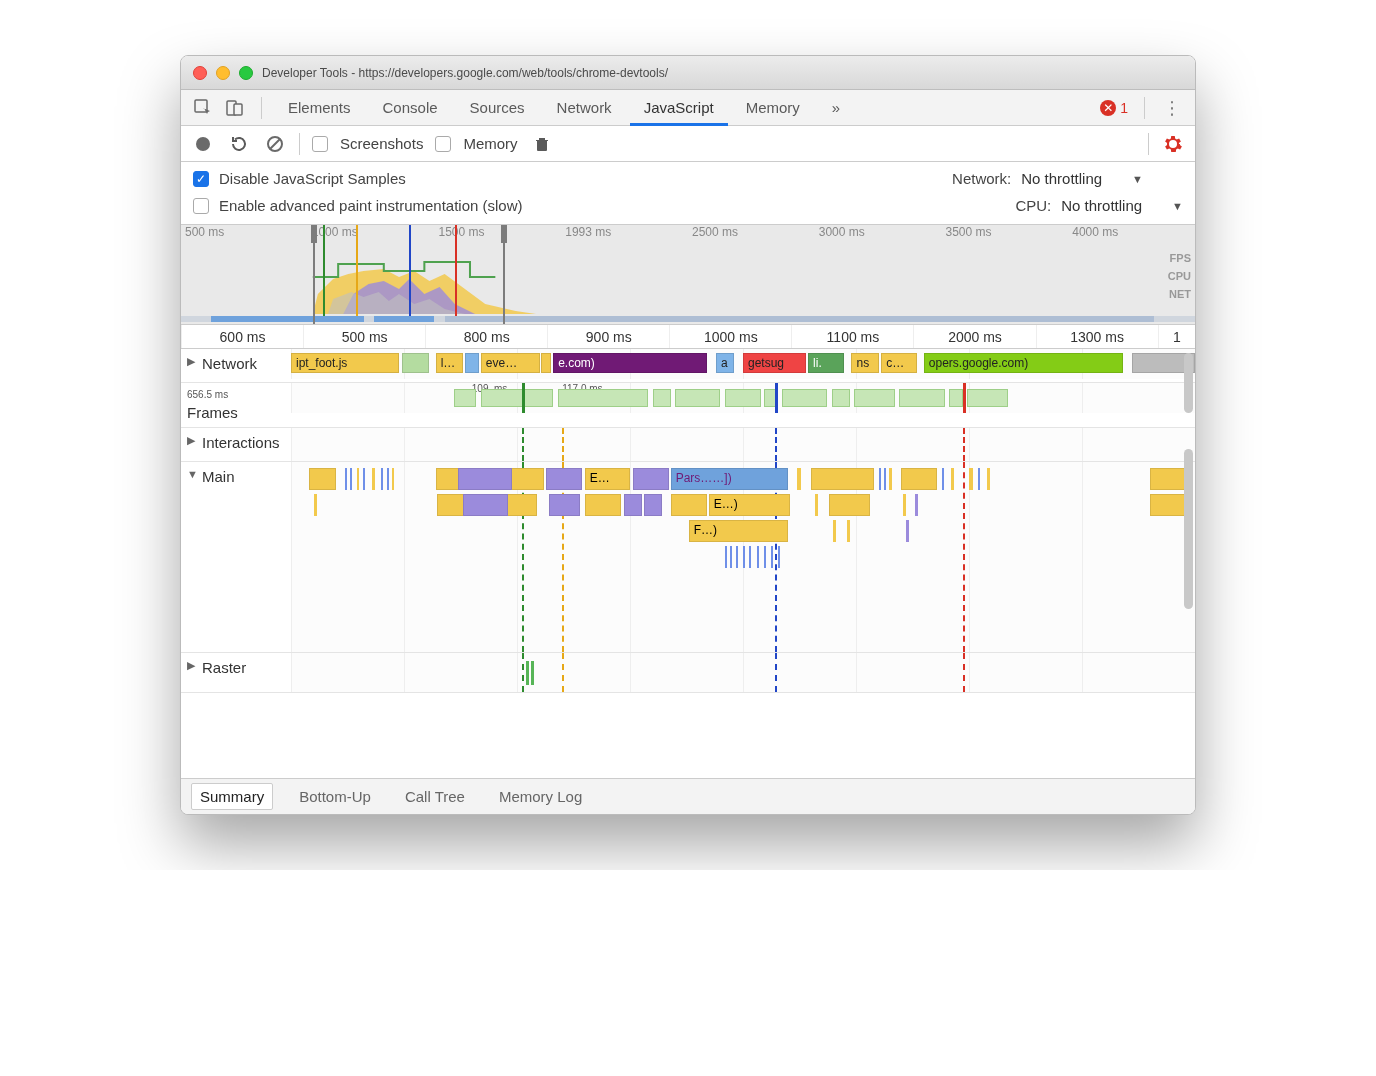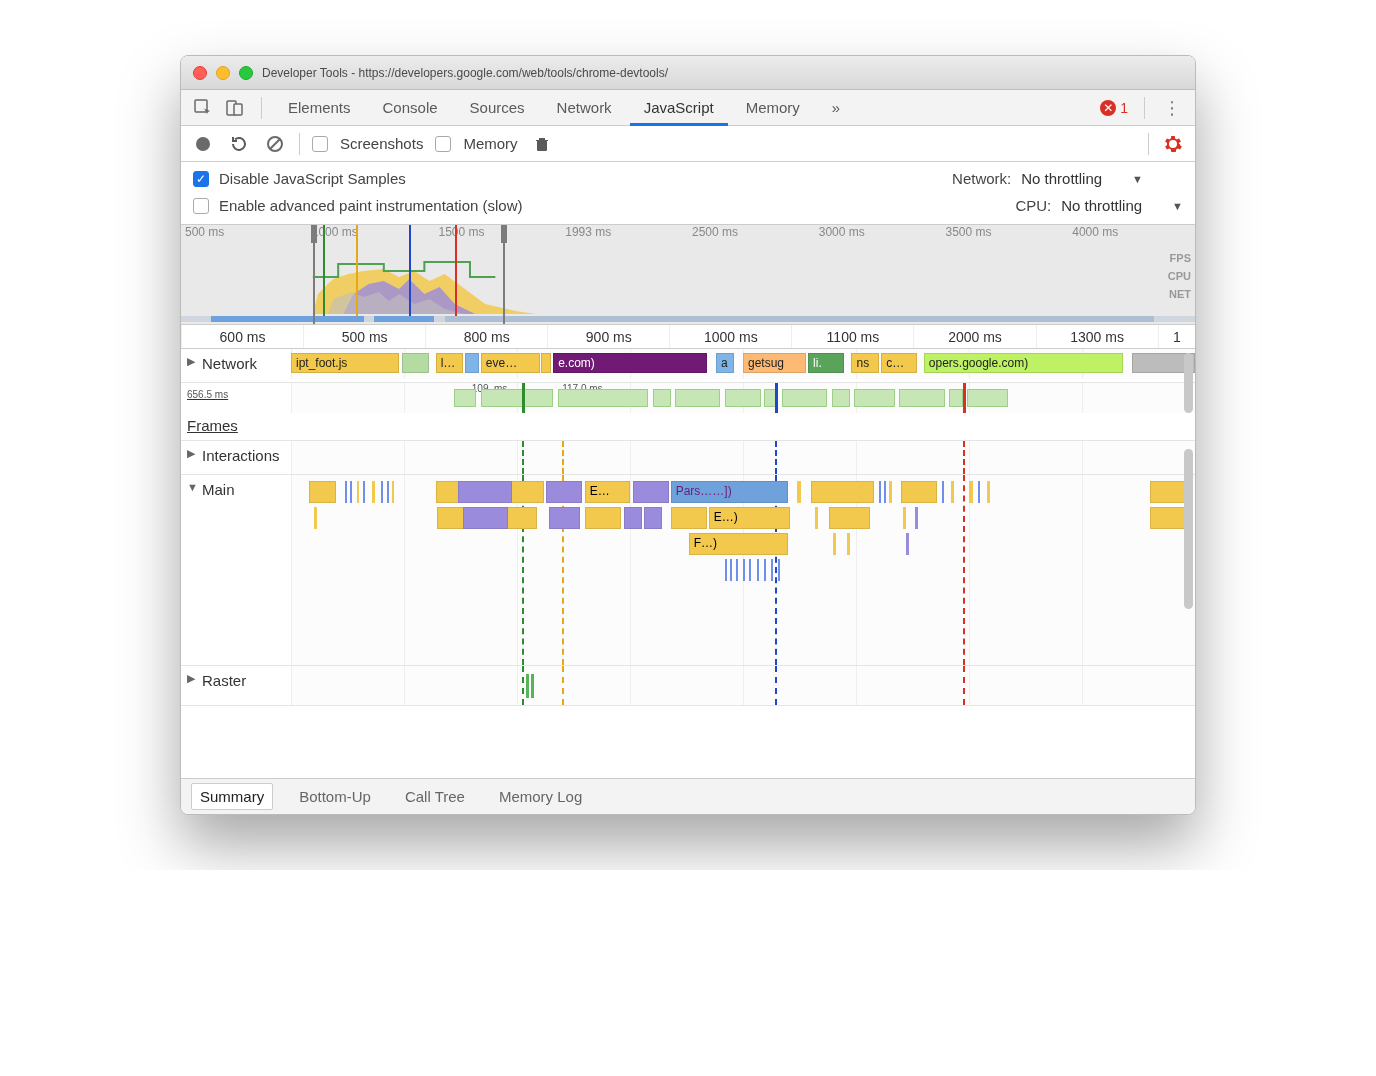--- a/index.html
+++ b/index.html
@@ -281,31 +281,31 @@
       <div class="track-body" style="height:30px">
         <div class="bg-grid"></div>
         <div class="netseg" style="left:0%; width:12%; background:#f2c94c">ipt_foot.js</div>
         <div class="netseg" style="left:12.3%; width:3%; background:#b4dca0"></div>
         <div class="netseg" style="left:16%; width:3%; background:#f2c94c">l…</div>
         <div class="netseg" style="left:19.3%; width:1.5%; background:#7fb4e8"></div>
         <div class="netseg" style="left:21%; width:6.5%; background:#f2c94c">eve…</div>
         <div class="netseg" style="left:27.7%; width:1%; background:#f2c94c"></div>
         <div class="netseg" style="left:29%; width:17%; background:#701a75;color:#fff">e.com)</div>
         <div class="netseg" style="left:47%; width:2%; background:#7fb4e8">a</div>
-        <div class="netseg" style="left:50%; width:7%; background:#fdba74">getsug</div>
+        <div class="netseg" style="left:50%; width:7%; background:#ef4444">getsug</div>
         <div class="netseg" style="left:57.2%; width:4%; background:#5aa35a;color:#fff">li.</div>
         <div class="netseg" style="left:62%; width:3%; background:#f2c94c">ns</div>
         <div class="netseg" style="left:65.3%; width:4%; background:#f2c94c">c…</div>
-        <div class="netseg" style="left:70%; width:22%; background:#bef264">opers.google.com)</div>
+        <div class="netseg" style="left:70%; width:22%; background:#84cc16">opers.google.com)</div>
         <div class="netseg" style="left:93%; width:7%; background:#bcbcbc"></div>
       </div>
     </div>
 
     <div class="track">
-      <div class="track-header" style="flex-direction:column; gap:17px;text-decoration:underline;">
+      <div class="track-header" style="flex-direction:column; gap:4px;">
         <span class="frametxt" style="position:static">656.5 ms</span>
         <span>Frames</span>
       </div>
       <div class="track-body frames-body">
         <div class="bg-grid"></div>
         <div class="frametxt" style="left:20%">109. ms</div>
         <div class="frametxt" style="left:30%">117.0 ms</div>
         <div class="framebar" style="left:18%; width:2.5%"></div>
         <div class="framebar" style="left:21%; width:8%"></div>
         <div class="framebar" style="left:29.5%; width:10%"></div>

